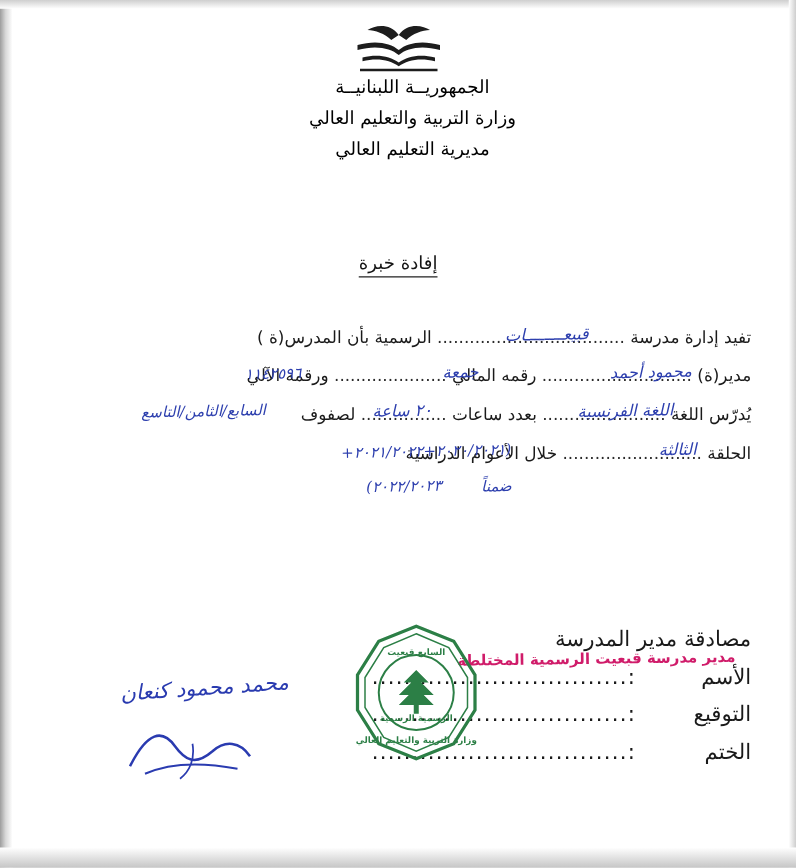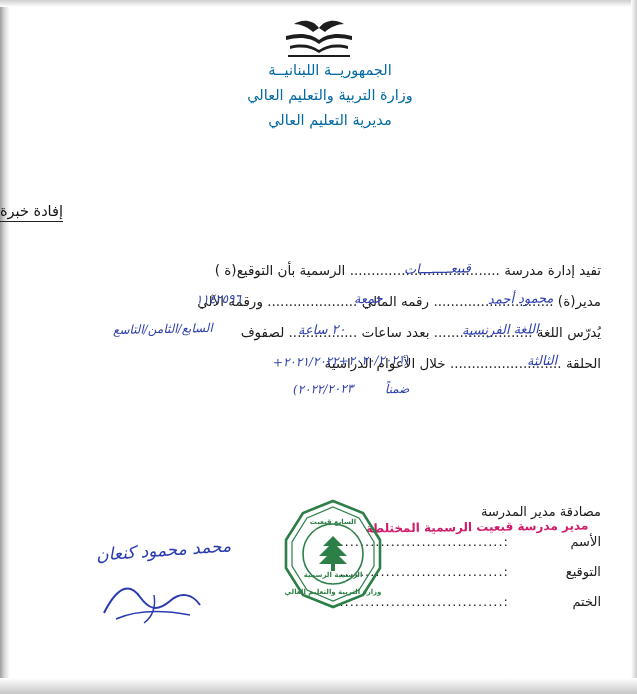--- a/index.html
+++ b/index.html
@@ -52,37 +52,37 @@
     top: 14px;
     width: 78px;
     height: 48px;
   }
   .header-lines {
     position: absolute;
     top: 58px;
     right: 0;
     left: 0;
     text-align: center;
-    color: #0369a1;
+    color: #000000;
     padding-left: 23px;
   }
   .header-lines div {
     line-height: 25px;
     font-size: 14.5px;
     font-family: "DejaVu Sans", sans-serif;
     letter-spacing: 0.2px;
   }
   .hl-1 { font-size: 15px; }
 
   
   .doc-title {
     position: absolute;
     top: 203px;
     left: 0; right: 0;
-    text-align: left;
+    text-align: center;
     font-size: 14.5px;
     color: #151515;
   }
   .doc-title span {
     border-bottom: 1px solid #222;
     padding-bottom: 2px;
   }
 
   
   .body-block {
@@ -123,21 +123,21 @@
     color: #1a1a1a;
   }
 
   
   .sig-block {
     position: absolute;
     top: 497px;
     right: 36px;
     width: 260px;
     text-align: left;
-    font-size: 13px;
+    font-size: 17px;
     color: #1a1a1a;
     line-height: 30px;
   }
   .sig-row { position: relative; height: 30px; }
   .sig-label { position: absolute; right: 0; }
   .sig-dots { position: absolute; right: 92px; letter-spacing: 1px; }
 
   .stamp-text {
     position: absolute;
     top: 520px;
@@ -203,21 +203,21 @@
 
   <div class="doc-title">
     <span>إفادة خبرة</span>
   </div>
 
   <div class="body-block">
 
     <div class="body-line">
       <span>تفيد إدارة مدرسة</span>
       <span class="dots">...................................</span>
-      <span>الرسمية بأن التوقيع(ة )</span>
+      <span>الرسمية بأن المدرس(ة )</span>
       <span class="ink" style="top:-2px; right:130px;">قبيعــــــــات</span>
     </div>
 
     <div class="body-line">
       <span>مدير(ة)</span>
       <span class="dots">............................</span>
       <span>رقمه المالي</span>
       <span class="dots">.....................</span>
       <span>ورقمه الآلي</span>
       <span class="ink" style="top:-3px; right:48px;">محمود أحمد</span>

